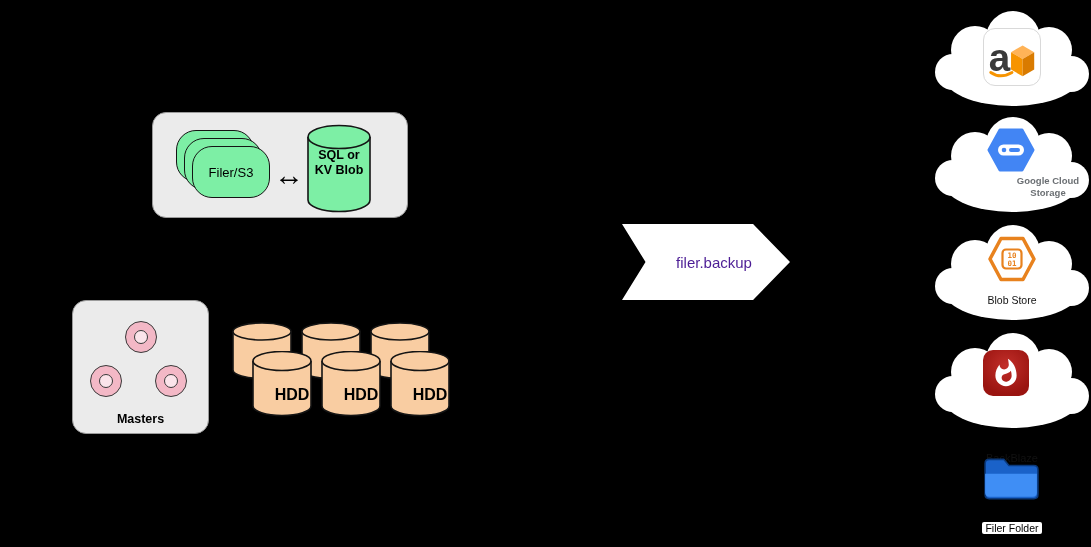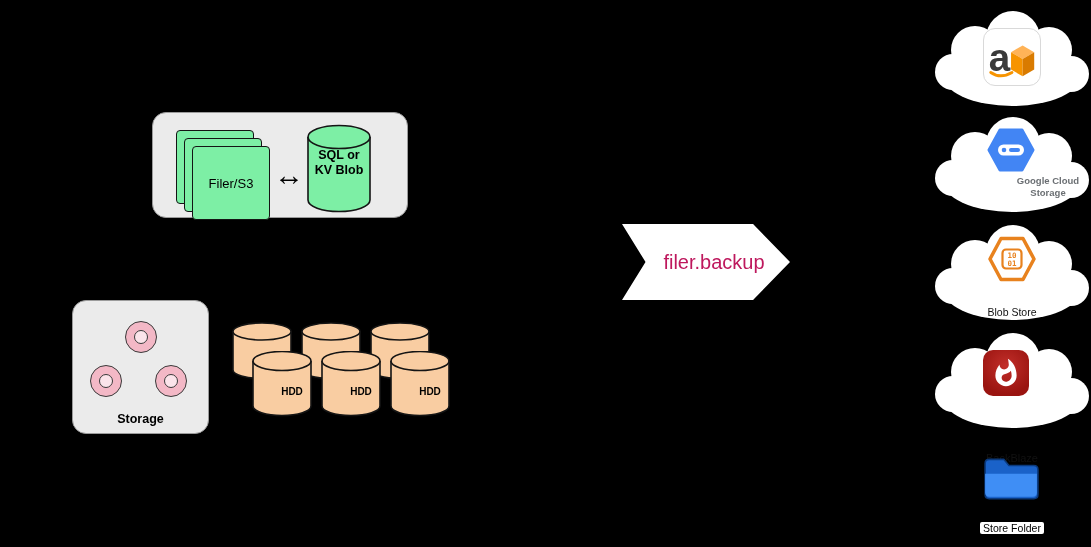--- a/index.html
+++ b/index.html
@@ -1,36 +1,36 @@
 <!DOCTYPE html>
 <html style="--background: #000000; --panel-gray: #EBEBEB; --green: #7DEFA5; --peach: #F9CDA2; --pink-outer: #F3B8C6; --pink-inner: #FBE4EA; --arrow-white: #FFFFFF; --gcs-blue: #4285F4; --azure-orange: #E8821E; --backblaze-red: #9A1410; --folder-blue: #3F8EF5;"><head>
 <meta charset="utf-8">
 <style>
   html,body{margin:0;padding:0;background:#000;}
   .stage{position:relative;width:1091px;height:547px;background:var(--background,#000);
          font-family:"Liberation Sans",sans-serif;overflow:hidden;}
   .abs{position:absolute;}
   .panel{position:absolute;background:var(--panel-gray,#ebebeb);border:1px solid #9b9b9b;border-radius:14px;box-sizing:border-box;}
-  .stack-card{position:absolute;width:78px;height:74px;background:var(--green,#7defa5);
-              border:1.5px solid #141414;border-radius:4px;box-sizing:border-box;}
+  .stack-card{position:absolute;width:78px;height:52px;background:var(--green,#7defa5);
+              border:1.5px solid #141414;border-radius:20px;box-sizing:border-box;}
   .stack-front{display:flex;align-items:center;justify-content:center;font-size:13px;color:#000;}
   .sync-arrow{position:absolute;width:38px;text-align:center;font-size:30px;font-weight:bold;color:#000;line-height:1;}
   .cyl-green{fill:var(--green,#7defa5);stroke:#141414;stroke-width:1.6;}
   .cyl-peach{fill:var(--peach,#f9cda2);stroke:#141414;stroke-width:1.6;}
   .cyl-label{position:absolute;text-align:center;font-weight:bold;color:#000;}
   .store-label{font-size:12.5px;line-height:1.2;}
-  .hdd-label{font-size:10px;width:80px;}
+  .hdd-label{font-size:16px;width:80px;}
   .donut{position:absolute;width:30px;height:30px;border-radius:50%;background:var(--pink-outer,#f3b8c6);
          border:1.5px solid #3a3a3a;display:flex;align-items:center;justify-content:center;box-sizing:content-box;}
   .donut-hole{width:12px;height:12px;border-radius:50%;background:var(--pink-inner,#fbe4ea);border:1.5px solid #3a3a3a;}
   .group-label{position:absolute;font-weight:bold;font-size:12.5px;color:#000;text-align:center;}
   .banner-arrow{position:absolute;background:var(--arrow-white,#fff);
                 clip-path:polygon(0 0,78% 0,100% 50%,78% 100%,0 100%,14% 50%);
                 display:flex;align-items:center;justify-content:center;padding-left:16px;
-                font-size:20px;color:#be185d;box-sizing:border-box;}
+                font-size:15px;color:#4c1d95;box-sizing:border-box;}
   .cloud-fill{fill:#ffffff;}
   .cloud-text{position:absolute;width:158px;text-align:center;color:#111;font-size:10.5px;}
   .gcs-text{font-size:9.5px;font-weight:bold;color:#6b6f73;line-height:1.25;}
   .gcs-text span{display:block;width:74px;margin:0 auto;}
   .aws-tile{position:absolute;width:58px;height:58px;background:#fff;border:1px solid #d9d9d9;border-radius:12px;box-sizing:border-box;}
   .bb-tile{position:absolute;width:46px;height:46px;border-radius:10px;
            background:radial-gradient(circle at 50% 35%, #c22f2a 0%, var(--backblaze-red,#9a1410) 75%);
            display:flex;align-items:center;justify-content:center;}
   .chip{display:inline-block;background:#fff;color:#000;font-size:10.5px;padding:0 3px;border-radius:2px;}
   svg{display:block;}
@@ -59,21 +59,21 @@
   <div class="panel" style="left:72px;top:300px;width:137px;height:134px;"></div>
   <div class="donut" style="left:125px;top:321px;">
     <div class="donut-hole"></div>
   </div>
   <div class="donut" style="left:90px;top:365px;">
     <div class="donut-hole"></div>
   </div>
   <div class="donut" style="left:155px;top:365px;">
     <div class="donut-hole"></div>
   </div>
-  <div class="group-label" style="left:72px;top:412px;width:137px;">Storage</div>
+  <div class="group-label" style="left:72px;top:412px;width:137px;">Masters</div>
 
   <svg class="abs" style="left:232px;top:322px;" width="60" height="58" viewBox="0 0 60 58">
     <path class="cyl-peach" d="M1 9.5 v38.5 a29 8.5 0 0 0 58 0 v-38.5"></path>
     <ellipse class="cyl-peach" cx="30" cy="9.5" rx="29" ry="8.5"></ellipse>
   </svg>
   <svg class="abs" style="left:301px;top:322px;" width="60" height="58" viewBox="0 0 60 58">
     <path class="cyl-peach" d="M1 9.5 v38.5 a29 8.5 0 0 0 58 0 v-38.5"></path>
     <ellipse class="cyl-peach" cx="30" cy="9.5" rx="29" ry="8.5"></ellipse>
   </svg>
   <svg class="abs" style="left:370px;top:322px;" width="60" height="58" viewBox="0 0 60 58">
@@ -145,21 +145,21 @@
     <circle class="cloud-fill" cx="116" cy="44" r="23"></circle>
     <circle class="cloud-fill" cx="20" cy="66" r="18"></circle>
     <circle class="cloud-fill" cx="138" cy="68" r="18"></circle>
   </svg>
   <svg class="abs" style="left:987px;top:236px;" width="50" height="46" viewBox="0 0 50 46">
     <polygon points="14,2.5 36,2.5 47,23 36,43.5 14,43.5 3,23" fill="#ffffff" stroke="var(--azure-orange,#E8821E)" stroke-width="3.5" stroke-linejoin="round"></polygon>
     <rect x="15.5" y="13.5" width="19" height="19" rx="3.5" fill="none" stroke="var(--azure-orange,#E8821E)" stroke-width="2.2"></rect>
     <text x="25" y="22" text-anchor="middle" font-size="7.5" font-weight="bold" font-family="DejaVu Sans Mono, monospace" fill="var(--azure-orange,#E8821E)">10</text>
     <text x="25" y="30" text-anchor="middle" font-size="7.5" font-weight="bold" font-family="DejaVu Sans Mono, monospace" fill="var(--azure-orange,#E8821E)">01</text>
   </svg>
-  <div class="cloud-text" style="left:933px;top:294px;margin-top:12px;">Blob Store</div>
+  <div class="cloud-text" style="left:933px;top:294px;">Blob Store</div>
 
   <svg class="abs" style="left:933px;top:328px;" width="158" height="106" viewBox="0 0 158 106">
     <ellipse class="cloud-fill" cx="79" cy="68" rx="70" ry="32"></ellipse>
     <circle class="cloud-fill" cx="42" cy="44" r="24"></circle>
     <circle class="cloud-fill" cx="80" cy="32" r="27"></circle>
     <circle class="cloud-fill" cx="116" cy="44" r="23"></circle>
     <circle class="cloud-fill" cx="20" cy="66" r="18"></circle>
     <circle class="cloud-fill" cx="138" cy="68" r="18"></circle>
   </svg>
   <div class="bb-tile" style="left:983px;top:350px;">
@@ -167,16 +167,16 @@
       <path fill="#ffffff" d="M13.5.67s.74 2.65.74 4.8c0 2.06-1.69 3.73-3.75 3.73-2.07 0-3.63-1.67-3.63-3.73l.03-.36C4.86 7.51 3.5 10.62 3.5 14c0 4.69 3.81 8.5 8.5 8.5s8.5-3.81 8.5-8.5C20.5 8.28 17.75 3.19 13.5.67zM11.71 19c-1.78 0-3.22-1.4-3.22-3.14 0-1.62 1.05-2.76 2.81-3.12 1.77-.36 3.6-1.21 4.62-2.58.39 1.29.59 2.65.59 4.04 0 2.65-2.15 4.8-4.8 4.8z"></path>
     </svg>
   </div>
   <div class="cloud-text" style="left:933px;top:404px;font-size:11px;margin-top:48px;">BackBlaze</div>
 
   <svg class="abs" style="left:982px;top:452px;" width="58" height="52" viewBox="0 0 56 48">
     <path d="M3 10 q0 -4 4 -4 h14 l5 6 h24 q4 0 4 4 v24 q0 4 -4 4 H7 q-4 0 -4 -4 z" fill="#1a62c9" stroke="#0b3a7e" stroke-width="1.5"></path>
     <path d="M3 20 h50 v18 q0 4 -4 4 H7 q-4 0 -4 -4 z" fill="var(--folder-blue,#3F8EF5)"></path>
   </svg>
   <div class="cloud-text" style="left:933px;top:522px;">
-    <span class="chip">Store Folder</span>
+    <span class="chip">Filer Folder</span>
   </div>
 
 </div>
 
 </body></html>

